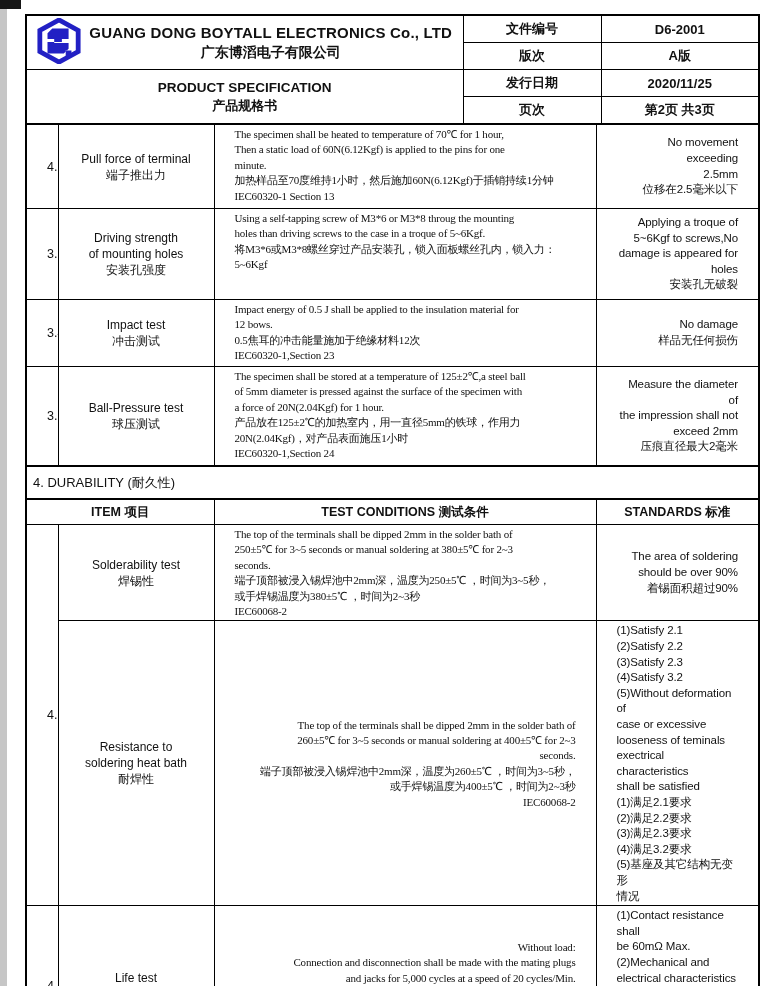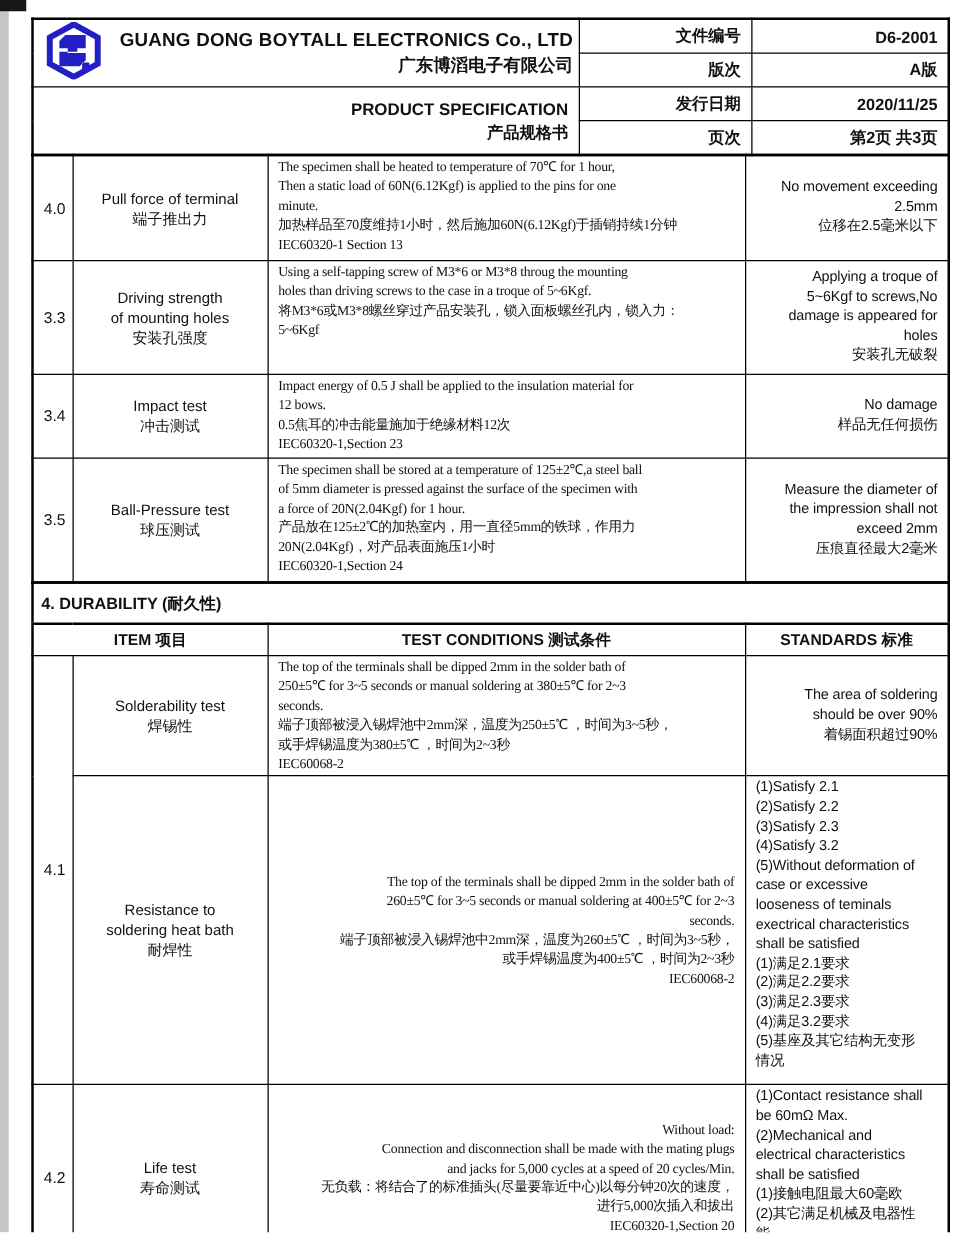--- a/index.html
+++ b/index.html
@@ -7,47 +7,47 @@
     width:770px;height:986px;background:#ffffff;position:relative;
     font-family:"Liberation Sans","DejaVu Sans",sans-serif;color:#111;
     -webkit-font-smoothing:antialiased;
   }
   .page{position:absolute;left:0;top:0;width:770px;height:986px;background:#fff;overflow:hidden;}
   .edge-strip{position:absolute;left:0;top:0;width:7px;height:986px;background:#c6c6c6;}
   .corner-mark{position:absolute;left:0;top:0;width:21px;height:9px;background:#161616;}
   .doc{position:absolute;left:25px;top:14px;width:733px;}
 
   table{border-collapse:collapse;table-layout:fixed;width:733px;}
-  td{border:1px solid #000;padding:1px 8px;vertical-align:middle;overflow:hidden;}
+  td{border:1px solid #000;padding:1px 20px;vertical-align:middle;overflow:hidden;}
   table.tbl{border:2px solid #000;}
   .mt{margin-top:-2px;}
 
   
-  .hdr td{text-align:right;font-weight:bold;}
+  .hdr td{text-align:center;font-weight:bold;}
   .hdr .company-cell{position:relative;padding:2px 4px 2px 56px;}
   .logo{position:absolute;left:7px;top:50%;transform:translateY(-50%);}
   .company-en{font-size:15px;font-weight:bold;letter-spacing:.2px;line-height:20px;}
   .company-cn{font-size:14px;font-weight:bold;line-height:19px;}
   .title-en{font-size:13.5px;font-weight:bold;line-height:19px;}
   .title-cn{font-size:13px;font-weight:bold;line-height:18px;}
   .fld{font-size:13px;}
   .h24{height:24px;}
 
   
   .no-cell{text-align:center;font-size:12.5px;}
   .item-cell{text-align:center;font-size:12px;line-height:16px;white-space:pre-wrap;}
   .cond-cell{font-size:11px;line-height:15.4px;letter-spacing:-0.2px;white-space:pre-wrap;vertical-align:top;padding-top:2px;font-family:Liberation Serif, serif;}
   .std-cell{font-size:11.5px;line-height:15.6px;letter-spacing:-0.1px;white-space:pre-wrap;}
   .v-mid{vertical-align:middle !important;text-align:right;}
   .v-top{vertical-align:top !important;padding-top:2px;}
 
   .h81{height:81px;}.h88{height:88px;}.h64{height:64px;}.h96{height:96px;}
   .h92{height:92px;}.h244{height:244px;}.h146{height:146px;}
 
-  .band-cell{font-weight:bold;font-size:13px;height:29px;padding-left:6px;border-bottom:2px solid #000;border-radius:11px;}
+  .band-cell{font-weight:normal;font-size:13px;height:29px;padding-left:6px;border-bottom:2px solid #000;border-radius:11px;}
   .colhdr{font-weight:bold;font-size:12.5px;text-align:center;height:22px;margin-top:12px;}
 </style>
 </head>
 <body>
 
 <div class="page">
   <div class="edge-strip"></div>
   <div class="corner-mark"></div>
 
   <div class="doc">

